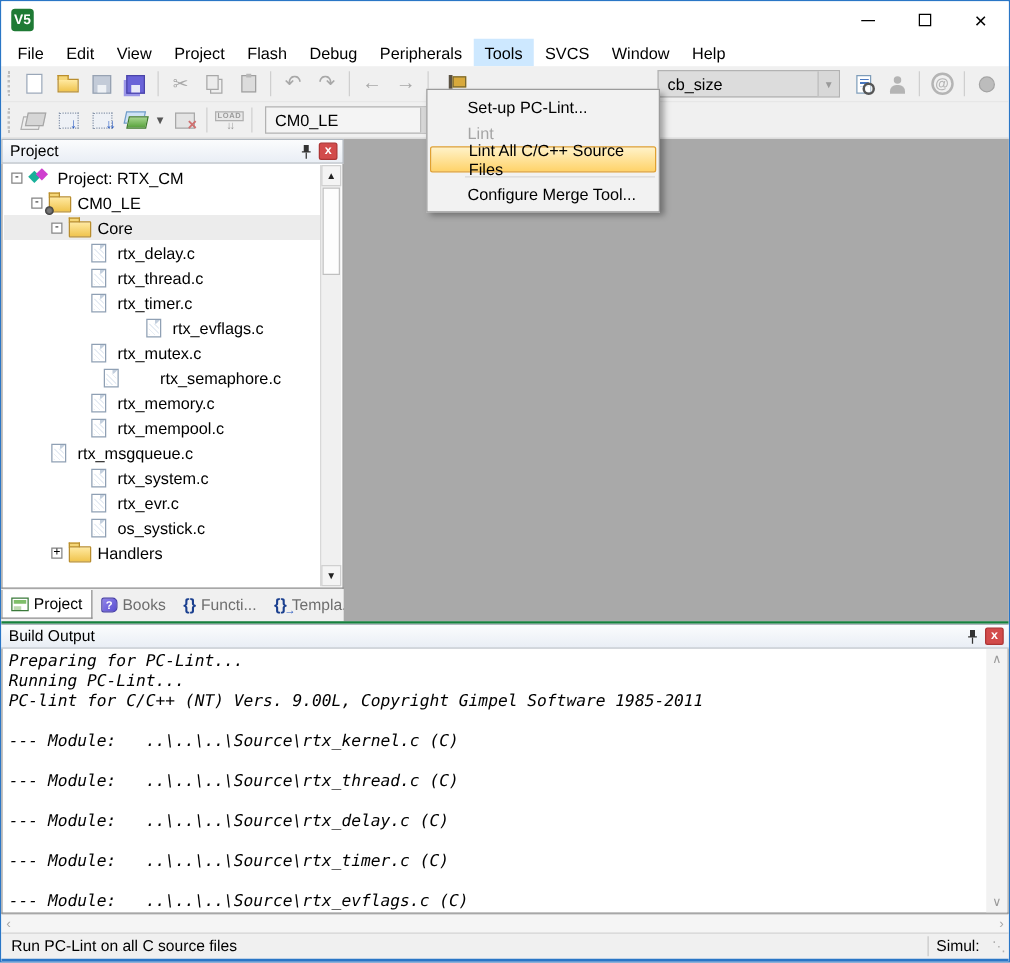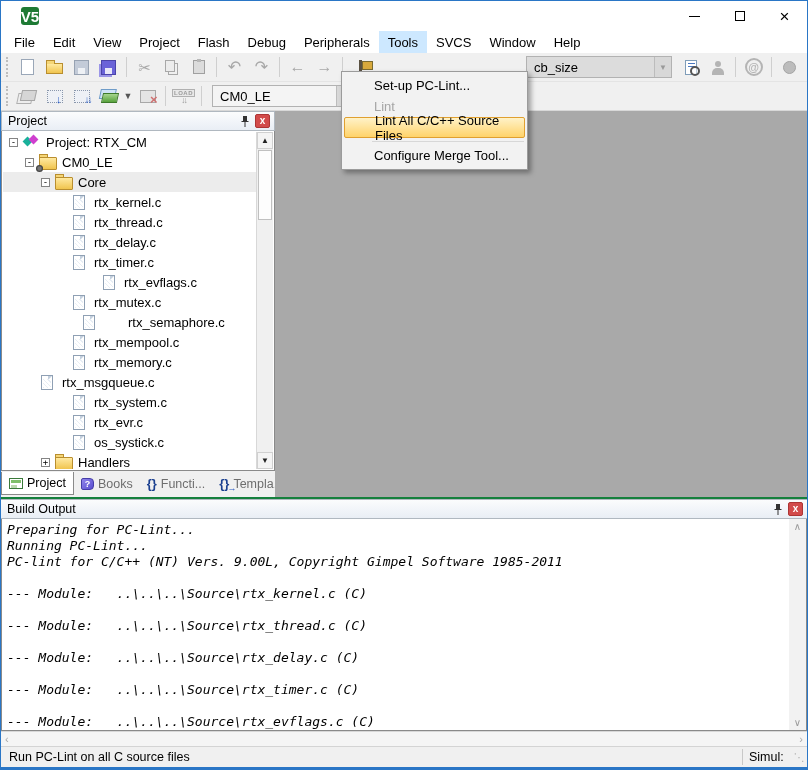--- a/index.html
+++ b/index.html
@@ -2,21 +2,21 @@
 <html><head>
 <meta charset="utf-8">
 <style>
   * { margin:0; padding:0; box-sizing:border-box; }
   html,body { width:808px; height:770px; }
   body { font-family:"Liberation Sans", sans-serif; font-size:13px; color:#000; background:#fff; }
   .window { width:808px; height:770px; border:1px solid #2a76c6; position:relative; display:flex; flex-direction:column; background:#fff; overflow:hidden; }
 
   
   .titlebar { height:30px; display:flex; align-items:center; background:#fff; flex:none; }
-  .appicon { width:18px; height:18px; margin:0 6px 0 20px; background:#1e7a34; border-radius:3px; color:#fff; font-size:15px; font-weight:bold; display:flex; align-items:center; justify-content:center; flex:none; }
+  .appicon { width:18px; height:18px; margin:0 6px 0 8px; background:#1e7a34; border-radius:3px; color:#fff; font-size:11px; font-weight:bold; display:flex; align-items:center; justify-content:center; flex:none; }
   .title-text { font-size:13px; white-space:nowrap; }
   .win-controls { margin-left:auto; display:flex; height:30px; }
   .win-btn { width:45px; height:30px; display:flex; align-items:center; justify-content:center; }
   .glyph-min { width:11px; height:1px; background:#000; }
   .glyph-max { width:10px; height:10px; border:1px solid #000; }
   .glyph-close { font-size:17px; line-height:1; }
 
   
   .menubar { height:22px; display:flex; align-items:stretch; background:#fff; padding-left:4px; flex:none; }
   .menu-item { padding:0 9px; display:flex; align-items:center; cursor:default; }
@@ -295,61 +295,56 @@
               <span class="tlabel">CM0_LE</span>
             </div>
             <div class="tree-row selected" style="padding-left: 38px;">
               <span class="expand">-</span>
               <span class="ticon folder"></span>
               <span class="tlabel">Core</span>
             </div>
             <div class="tree-row" style="padding-left: 54px;">
               <span class="expand-spacer"></span>
               <span class="ticon file"></span>
-              <span class="tlabel">rtx_kernel.c</span>
+              <span class="tlabel">rtx_delay.c</span>
             </div>
             <div class="tree-row" style="padding-left: 54px;">
               <span class="expand-spacer"></span>
               <span class="ticon file"></span>
               <span class="tlabel">rtx_thread.c</span>
             </div>
             <div class="tree-row" style="padding-left: 54px;">
               <span class="expand-spacer"></span>
               <span class="ticon file"></span>
-              <span class="tlabel">rtx_delay.c</span>
-            </div>
-            <div class="tree-row" style="padding-left: 54px;">
-              <span class="expand-spacer"></span>
-              <span class="ticon file"></span>
               <span class="tlabel">rtx_timer.c</span>
             </div>
-            <div class="tree-row" style="padding-left: 84px;">
+            <div class="tree-row" style="padding-left: 54px; margin-left: 44px;">
               <span class="expand-spacer"></span>
               <span class="ticon file"></span>
               <span class="tlabel">rtx_evflags.c</span>
             </div>
             <div class="tree-row" style="padding-left: 54px;">
               <span class="expand-spacer"></span>
               <span class="ticon file"></span>
               <span class="tlabel">rtx_mutex.c</span>
             </div>
             <div class="tree-row" style="padding-left: 40px; gap: 24px;">
               <span class="expand-spacer"></span>
               <span class="ticon file"></span>
               <span class="tlabel">rtx_semaphore.c</span>
             </div>
             <div class="tree-row" style="padding-left: 54px;">
               <span class="expand-spacer"></span>
               <span class="ticon file"></span>
+              <span class="tlabel">rtx_memory.c</span>
+            </div>
+            <div class="tree-row" style="padding-left: 54px;">
+              <span class="expand-spacer"></span>
+              <span class="ticon file"></span>
               <span class="tlabel">rtx_mempool.c</span>
-            </div>
-            <div class="tree-row" style="padding-left: 54px;">
-              <span class="expand-spacer"></span>
-              <span class="ticon file"></span>
-              <span class="tlabel">rtx_memory.c</span>
             </div>
             <div class="tree-row" style="padding-left: 22px;">
               <span class="expand-spacer"></span>
               <span class="ticon file"></span>
               <span class="tlabel">rtx_msgqueue.c</span>
             </div>
             <div class="tree-row" style="padding-left: 54px;">
               <span class="expand-spacer"></span>
               <span class="ticon file"></span>
               <span class="tlabel">rtx_system.c</span>

